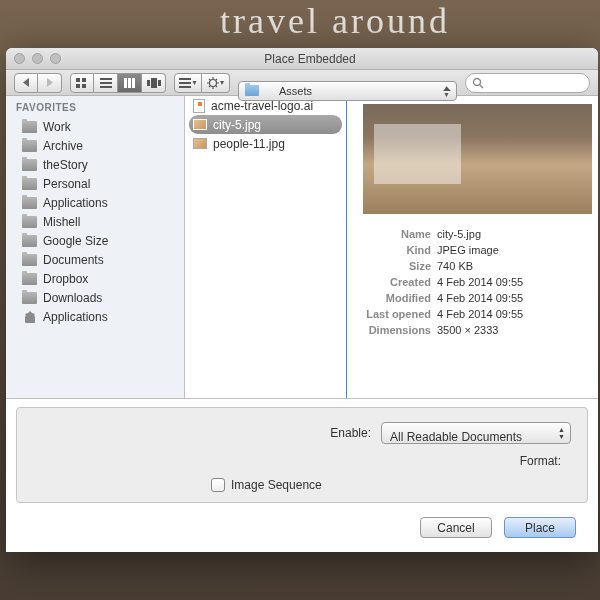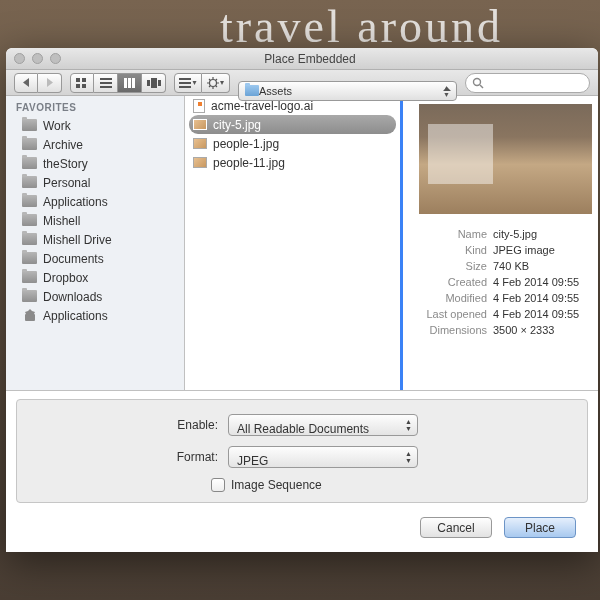--- a/index.html
+++ b/index.html
@@ -1,64 +1,64 @@
 <!DOCTYPE html>
 <html><head>
 <meta charset="utf-8">
 <style>
   * { margin:0; padding:0; box-sizing:border-box; }
   body { font-family: "Lucida Grande", "Helvetica Neue", sans-serif; font-size:11px; color:#333; width:600px; height:600px; overflow:hidden; position:relative; }
   .bg { position:absolute; inset:0; background:linear-gradient(180deg,#786450 0%,#6a5a48 30%,#5b4c3e 60%,#4a3e34 100%); }
-  .bg-text { position:absolute; top:0px; left:220px; color:rgba(255,255,255,.8); font-size:46px; font-weight:300; letter-spacing:3px; font-family:"Times New Roman",serif; }
+  .bg-text { position:absolute; top:0px; left:220px; color:rgba(255,255,255,.8); font-size:36px; font-weight:300; letter-spacing:3px; font-family:"Times New Roman",serif; }
   .dialog { position:absolute; top:48px; left:6px; right:2px; bottom:48px; background:#fff; border-radius:6px 6px 0 0; box-shadow:0 10px 40px rgba(0,0,0,.5); display:flex; flex-direction:column; overflow:hidden; }
   .titlebar { height:22px; background:linear-gradient(#e8e8e8,#d0d0d0); border-bottom:1px solid #b0b0b0; display:flex; align-items:center; position:relative; border-radius:6px 6px 0 0; }
   .traffic { display:flex; gap:7px; padding-left:8px; }
   .tl { width:11px; height:11px; border-radius:50%; background:#bfbfbf; border:1px solid #a0a0a0; }
   .title-text { position:absolute; left:16px; right:0; text-align:center; font-size:12px; color:#444; }
   .toolbar { height:26px; background:linear-gradient(#e8e8e8,#d4d4d4); border-bottom:1px solid #b5b5b5; display:flex; align-items:center; padding:0 8px; gap:8px; }
   .navbtns { display:flex; }
   .nb { width:24px; height:20px; background:linear-gradient(#fefefe,#e0e0e0); border:1px solid #999; display:flex; align-items:center; justify-content:center; font-size:10px; color:#666; }
   .nb:first-child{border-radius:4px 0 0 4px;} .nb:last-child{border-radius:0 4px 4px 0;border-left:none;}
   .viewsw { display:flex; }
   .vs { width:24px; height:20px; background:linear-gradient(#fefefe,#e0e0e0); border:1px solid #999; border-left:none; display:flex; align-items:center; justify-content:center; }
   .vs:first-child{border-left:1px solid #999;border-radius:4px 0 0 4px;} .vs.last{border-radius:0 4px 4px 0;}
   .vs.active{background:linear-gradient(#8a8a8a,#6a6a6a);}
   .vs svg { fill:#555; } .vs.active svg{fill:#fff;}
   .otherseg { display:flex;} .os { width:28px;height:20px;background:linear-gradient(#fefefe,#e0e0e0);border:1px solid #999;display:flex;align-items:center;justify-content:center;} .os:first-child{border-radius:4px 0 0 4px;} .os:last-child{border-radius:0 4px 4px 0;border-left:none;}
-  .pathpop { flex:1; height:20px; background:linear-gradient(#fefefe,#e0e0e0); border:1px solid #999; border-radius:4px; display:flex; align-items:center; padding:0 18px 0 6px; gap:0; position:relative;margin-top:16px; }
+  .pathpop { flex:1; height:20px; background:linear-gradient(#fefefe,#e0e0e0); border:1px solid #999; border-radius:4px; display:flex; align-items:center; padding:0 18px 0 6px; gap:20px; position:relative;margin-top:16px; }
   .pathpop::after{content:"";position:absolute;right:5px;top:5px;width:0;height:0;border-left:4px solid transparent;border-right:4px solid transparent;border-top:4px solid #555;border-bottom:4px solid #555;border-top:none;margin-top:0;}
   .pathpop .arrows{position:absolute;right:6px;top:2px;font-size:7px;line-height:7px;color:#555;}
   .foldericon{width:14px;height:11px;background:linear-gradient(#9cc8ef,#6ba3d6);border-radius:1px;position:relative;}
   .foldericon::before{content:"";position:absolute;top:-2px;left:0;width:5px;height:3px;background:#9cc8ef;border-radius:1px 1px 0 0;}
   .searchwrap{width:125px;height:20px;border:1px solid #aaa;border-radius:10px;display:flex;align-items:center;padding:0 6px;background:#fff;}
   .searchwrap svg{fill:#888;}
   .body { flex:1; display:flex; border-bottom:1px solid #c0c0c0; min-height:0; }
   .sidebar { width:179px; background:#eef1f5; border-right:1px solid #c0c0c0; overflow:hidden; }
   .sb-hdr { font-size:10px; color:#7a7f87; font-weight:bold; padding:6px 10px 4px; letter-spacing:0.5px; }
-  .sb-item { display:flex; align-items:flex-start; gap:6px; padding:2px 10px 2px 16px; height:19px; font-size:12px; color:#333; }
+  .sb-item { display:flex; align-items:center; gap:6px; padding:2px 10px 2px 16px; height:19px; font-size:12px; color:#333; }
   .sb-item.sel { background:linear-gradient(#6fa9dd,#4a87c9); color:#fff; }
   .sb-icon{width:15px;height:12px;display:flex;align-items:center;justify-content:center;}
   .sb-folder{width:15px;height:12px;background:linear-gradient(#b6b6b6,#8f8f8f);border-radius:1px;position:relative;}
   .sb-folder::before{content:"";position:absolute;top:-2px;left:0;width:5px;height:3px;background:#b6b6b6;border-radius:1px 1px 0 0;}
   .sb-item.sel .sb-folder{background:linear-gradient(#e8f0fa,#c9dff5);} .sb-item.sel .sb-folder::before{background:#e8f0fa;}
-  .filecol { width:218px; border-right:3px solid #3b82f6; background:#fff; }
+  .filecol { width:162px; border-right:1px solid #3b82f6; background:#fff; }
   .fl-item { display:flex; align-items:center; gap:6px; height:19px; padding:0 8px; font-size:12px; color:#333; }
   .fl-item.sel { background:linear-gradient(#a9a9a9,#8d8d8d); color:#fff; border-radius:9px; margin:0 4px; padding:0 4px;}
   .fl-thumb{width:14px;height:11px;border:1px solid #aaa;background:linear-gradient(135deg,#e8c090,#c89860);}
   .fl-ai{width:12px;height:14px;background:#fff;border:1px solid #aaa;position:relative;}
   .fl-ai::after{content:"";position:absolute;top:2px;right:2px;width:4px;height:4px;background:#f08030;}
   .fl-item.sel .fl-thumb{border-color:#fff;}
   .preview { flex:1; background:#fff; display:flex; flex-direction:column; padding:4px 0 0 10px; overflow:hidden; }
   .pv-img { height:110px; margin:4px 6px 12px; background:linear-gradient(180deg,#7a6a5a 0%,#8a7560 30%,#c4a884 55%,#9c7f5e 100%); position:relative; }
   .pv-img::after{content:"";position:absolute;top:18%;left:5%;width:38%;height:55%;background:rgba(255,255,255,.45);}
   .info-row { display:flex; font-size:11px; line-height:16px; }
-  .info-lbl { width:80px; text-align:right; color:#8a8a8a; padding-right:6px; }
+  .info-lbl { width:80px; text-align:right; color:#8a8a8a; padding-right:6px;font-weight:bold; }
   .info-val { color:#333; white-space:nowrap; }
   .options { background:#ededed; border:1px solid #c6c6c6; border-radius:4px; margin:8px 10px; padding:14px 16px 10px; }
-  .opt-row { display:flex; align-items:center; justify-content:flex-start; margin-bottom:10px; }
+  .opt-row { display:flex; align-items:center; justify-content:flex-end; margin-bottom:10px; }
   .opt-lbl { width:195px; text-align:right; padding-right:10px; font-size:12px; color:#333; }
   .popup { width:190px; height:22px; background:linear-gradient(#fdfdfd,#e4e4e4); border:1px solid #999; border-radius:4px; display:flex; align-items:center; padding:8px 18px 0 8px; font-size:12px; position:relative; }
   .popup .arrows{position:absolute;right:5px;top:3px;font-size:7px;line-height:7px;color:#444;}
   .chk-row { display:flex; align-items:center; padding-left:178px; gap:6px; font-size:12px; }
   .chk { width:14px; height:14px; border:1px solid #888; border-radius:3px; background:linear-gradient(#fff,#eee); }
   .footer { display:flex; justify-content:flex-end; gap:12px; padding:6px 22px 14px; }
   .btn { min-width:72px; height:21px; border:1px solid #999; border-radius:4px; background:linear-gradient(#fefefe,#e2e2e2); font-size:12px; display:flex; align-items:center; justify-content:center; padding:0 14px; }
   .btn.primary { background:linear-gradient(#e5effc,#a8c9ef); border-color:#6c94c6; }
 </style>
 </head>
@@ -188,21 +188,21 @@
       <div class="sb-item">
           <div class="sb-icon">
             <div class="sb-folder"></div>
           </div>
           <span>Mishell</span>
         </div>
       <div class="sb-item">
           <div class="sb-icon">
             <div class="sb-folder"></div>
           </div>
-          <span>Mishell Drive</span>
+          <span>Google Size</span>
         </div>
       <div class="sb-item">
           <div class="sb-icon">
             <div class="sb-folder"></div>
           </div>
           <span>Documents</span>
         </div>
       <div class="sb-item">
           <div class="sb-icon">
             <div class="sb-folder"></div>
@@ -227,24 +227,20 @@
     </div>
 
     <div class="filecol">
       <div class="fl-item">
           <div class="fl-ai"></div>
           <span>acme-travel-logo.ai</span>
         </div>
       <div class="fl-item sel">
           <div class="fl-thumb"></div>
           <span>city-5.jpg</span>
-        </div>
-      <div class="fl-item">
-          <div class="fl-thumb"></div>
-          <span>people-1.jpg</span>
         </div>
       <div class="fl-item">
           <div class="fl-thumb"></div>
           <span>people-11.jpg</span>
         </div>
     </div>
 
     <div class="preview">
       <div class="pv-img"></div>
       <div class="info-row">
@@ -281,24 +277,20 @@
   <div class="options">
     <div class="opt-row">
       <div class="opt-lbl">Enable:</div>
       <div class="popup">
         <span>All Readable Documents</span>
         <span class="arrows">▲<br>▼</span>
       </div>
     </div>
     <div class="opt-row">
       <div class="opt-lbl">Format:</div>
-      <div class="popup">
-        <span>JPEG</span>
-        <span class="arrows">▲<br>▼</span>
-      </div>
     </div>
     <div class="chk-row">
       <div class="chk"></div>
       <span>Image Sequence</span>
     </div>
   </div>
 
   <div class="footer">
     <div class="btn">Cancel</div>
     <div class="btn primary">Place</div>

